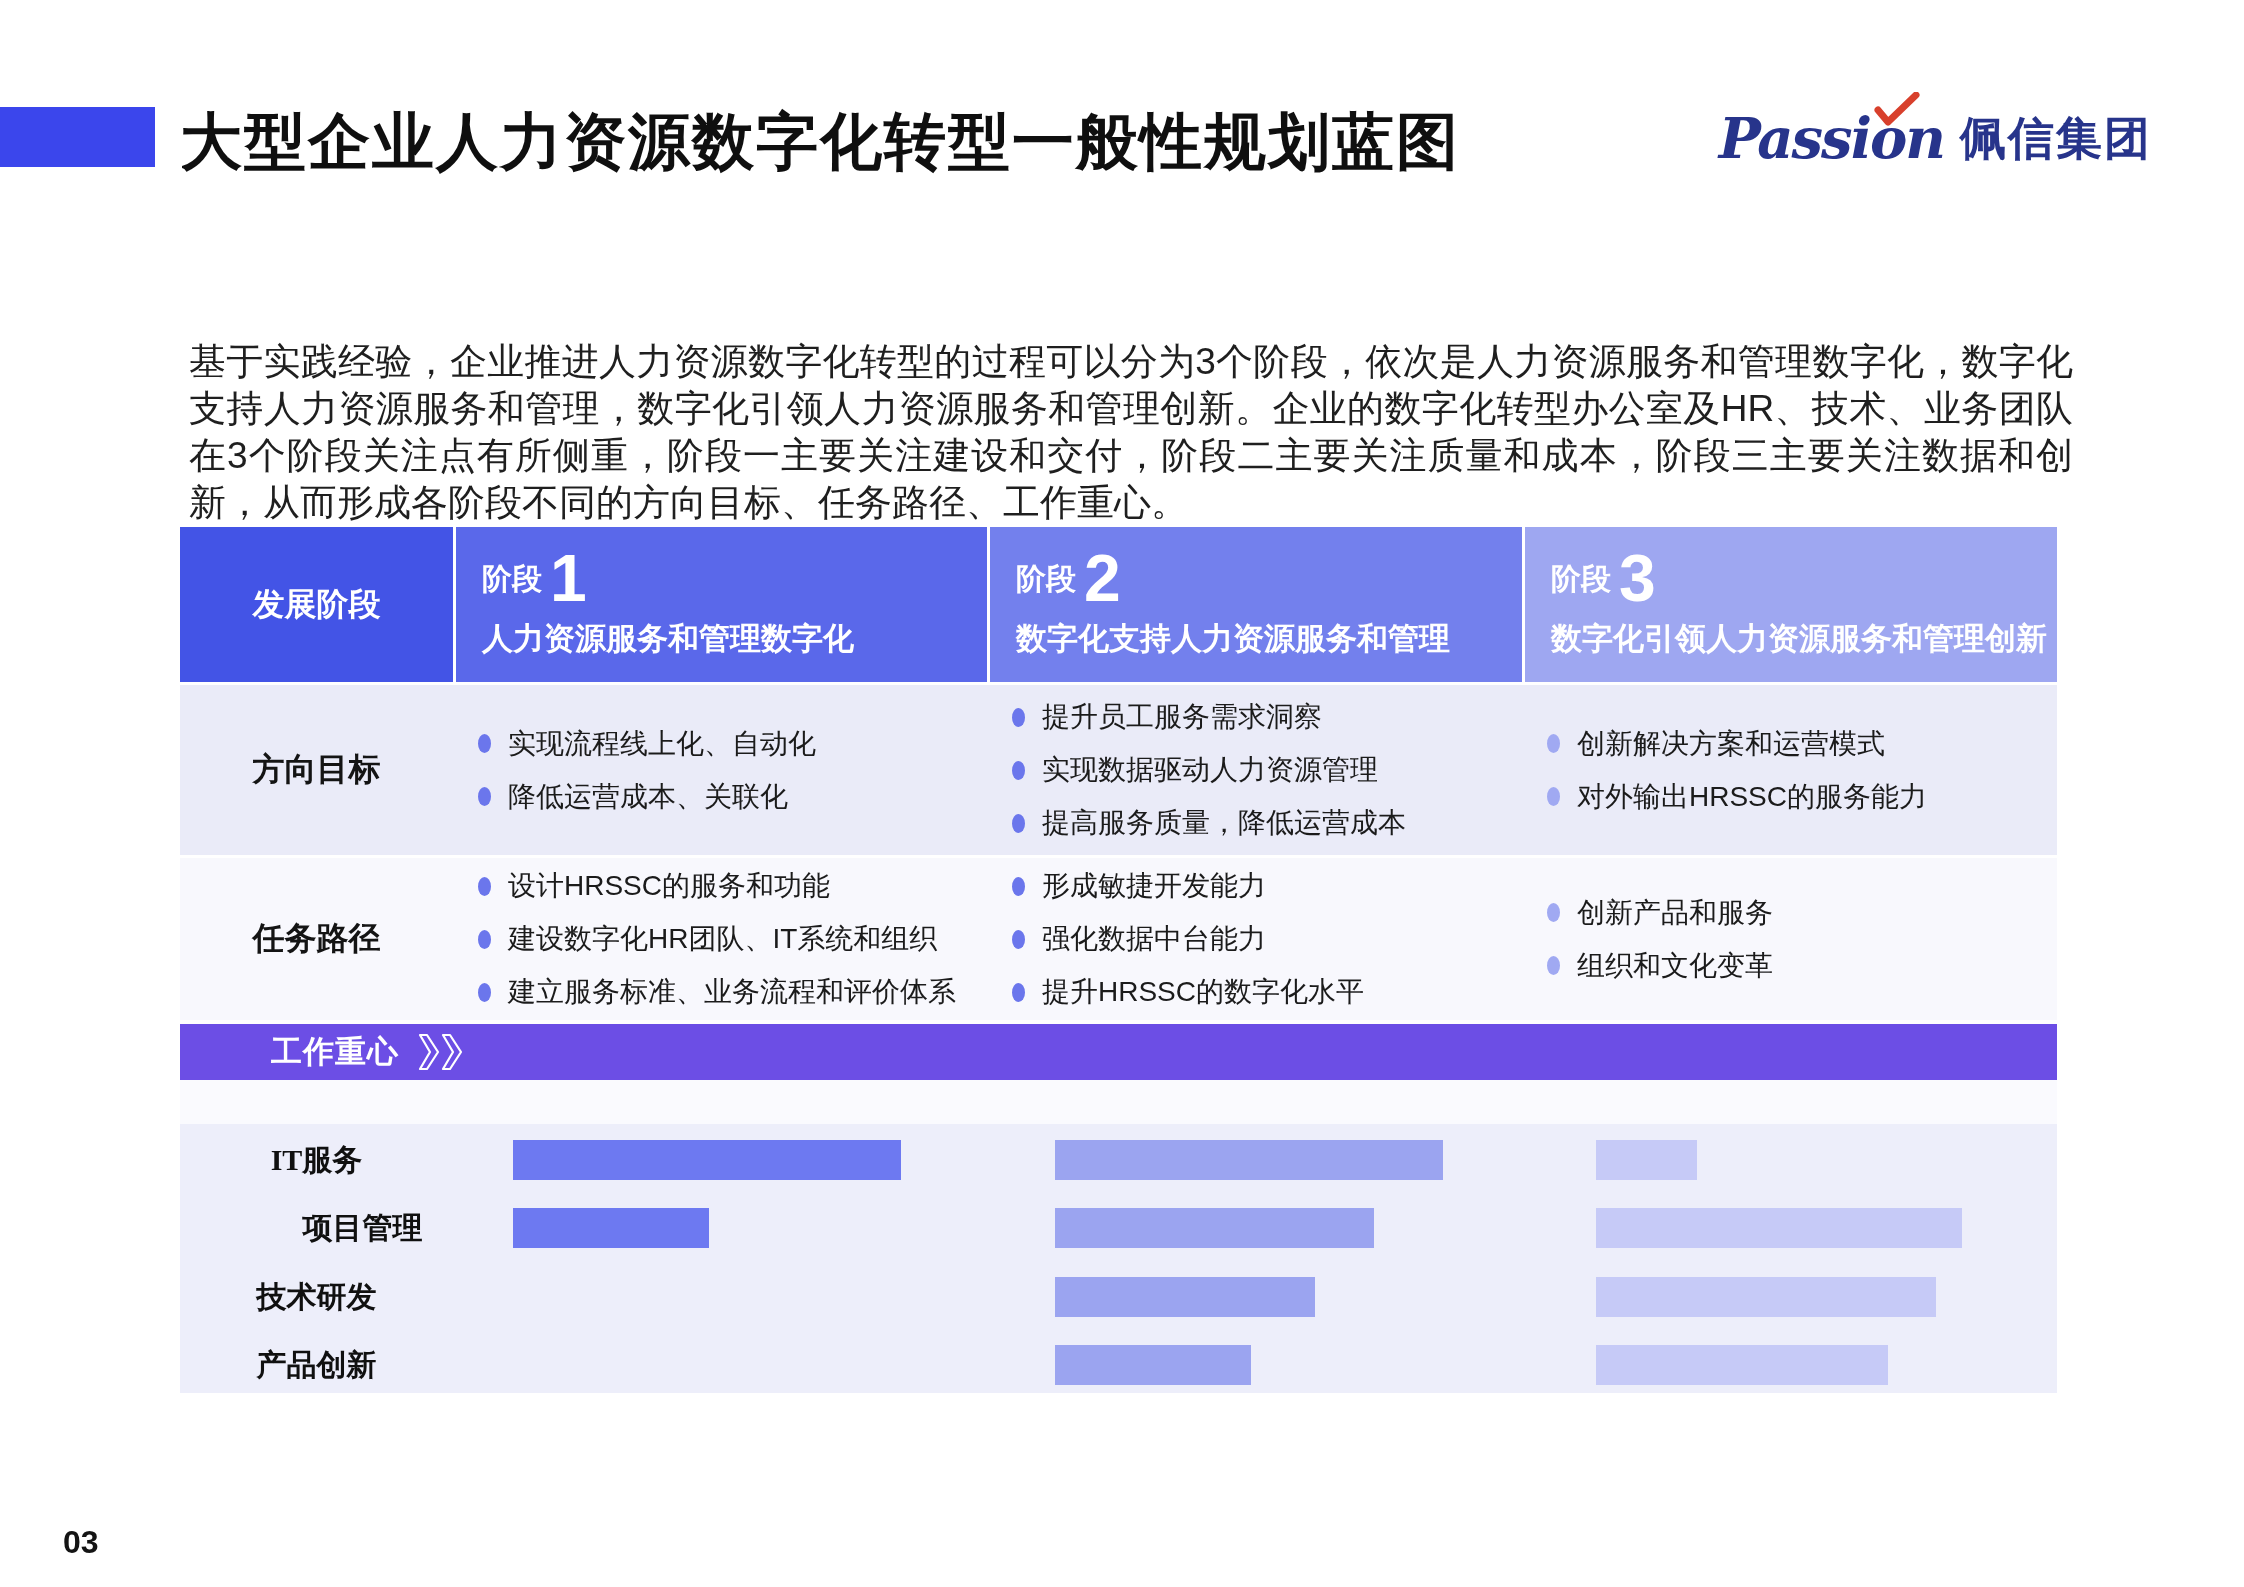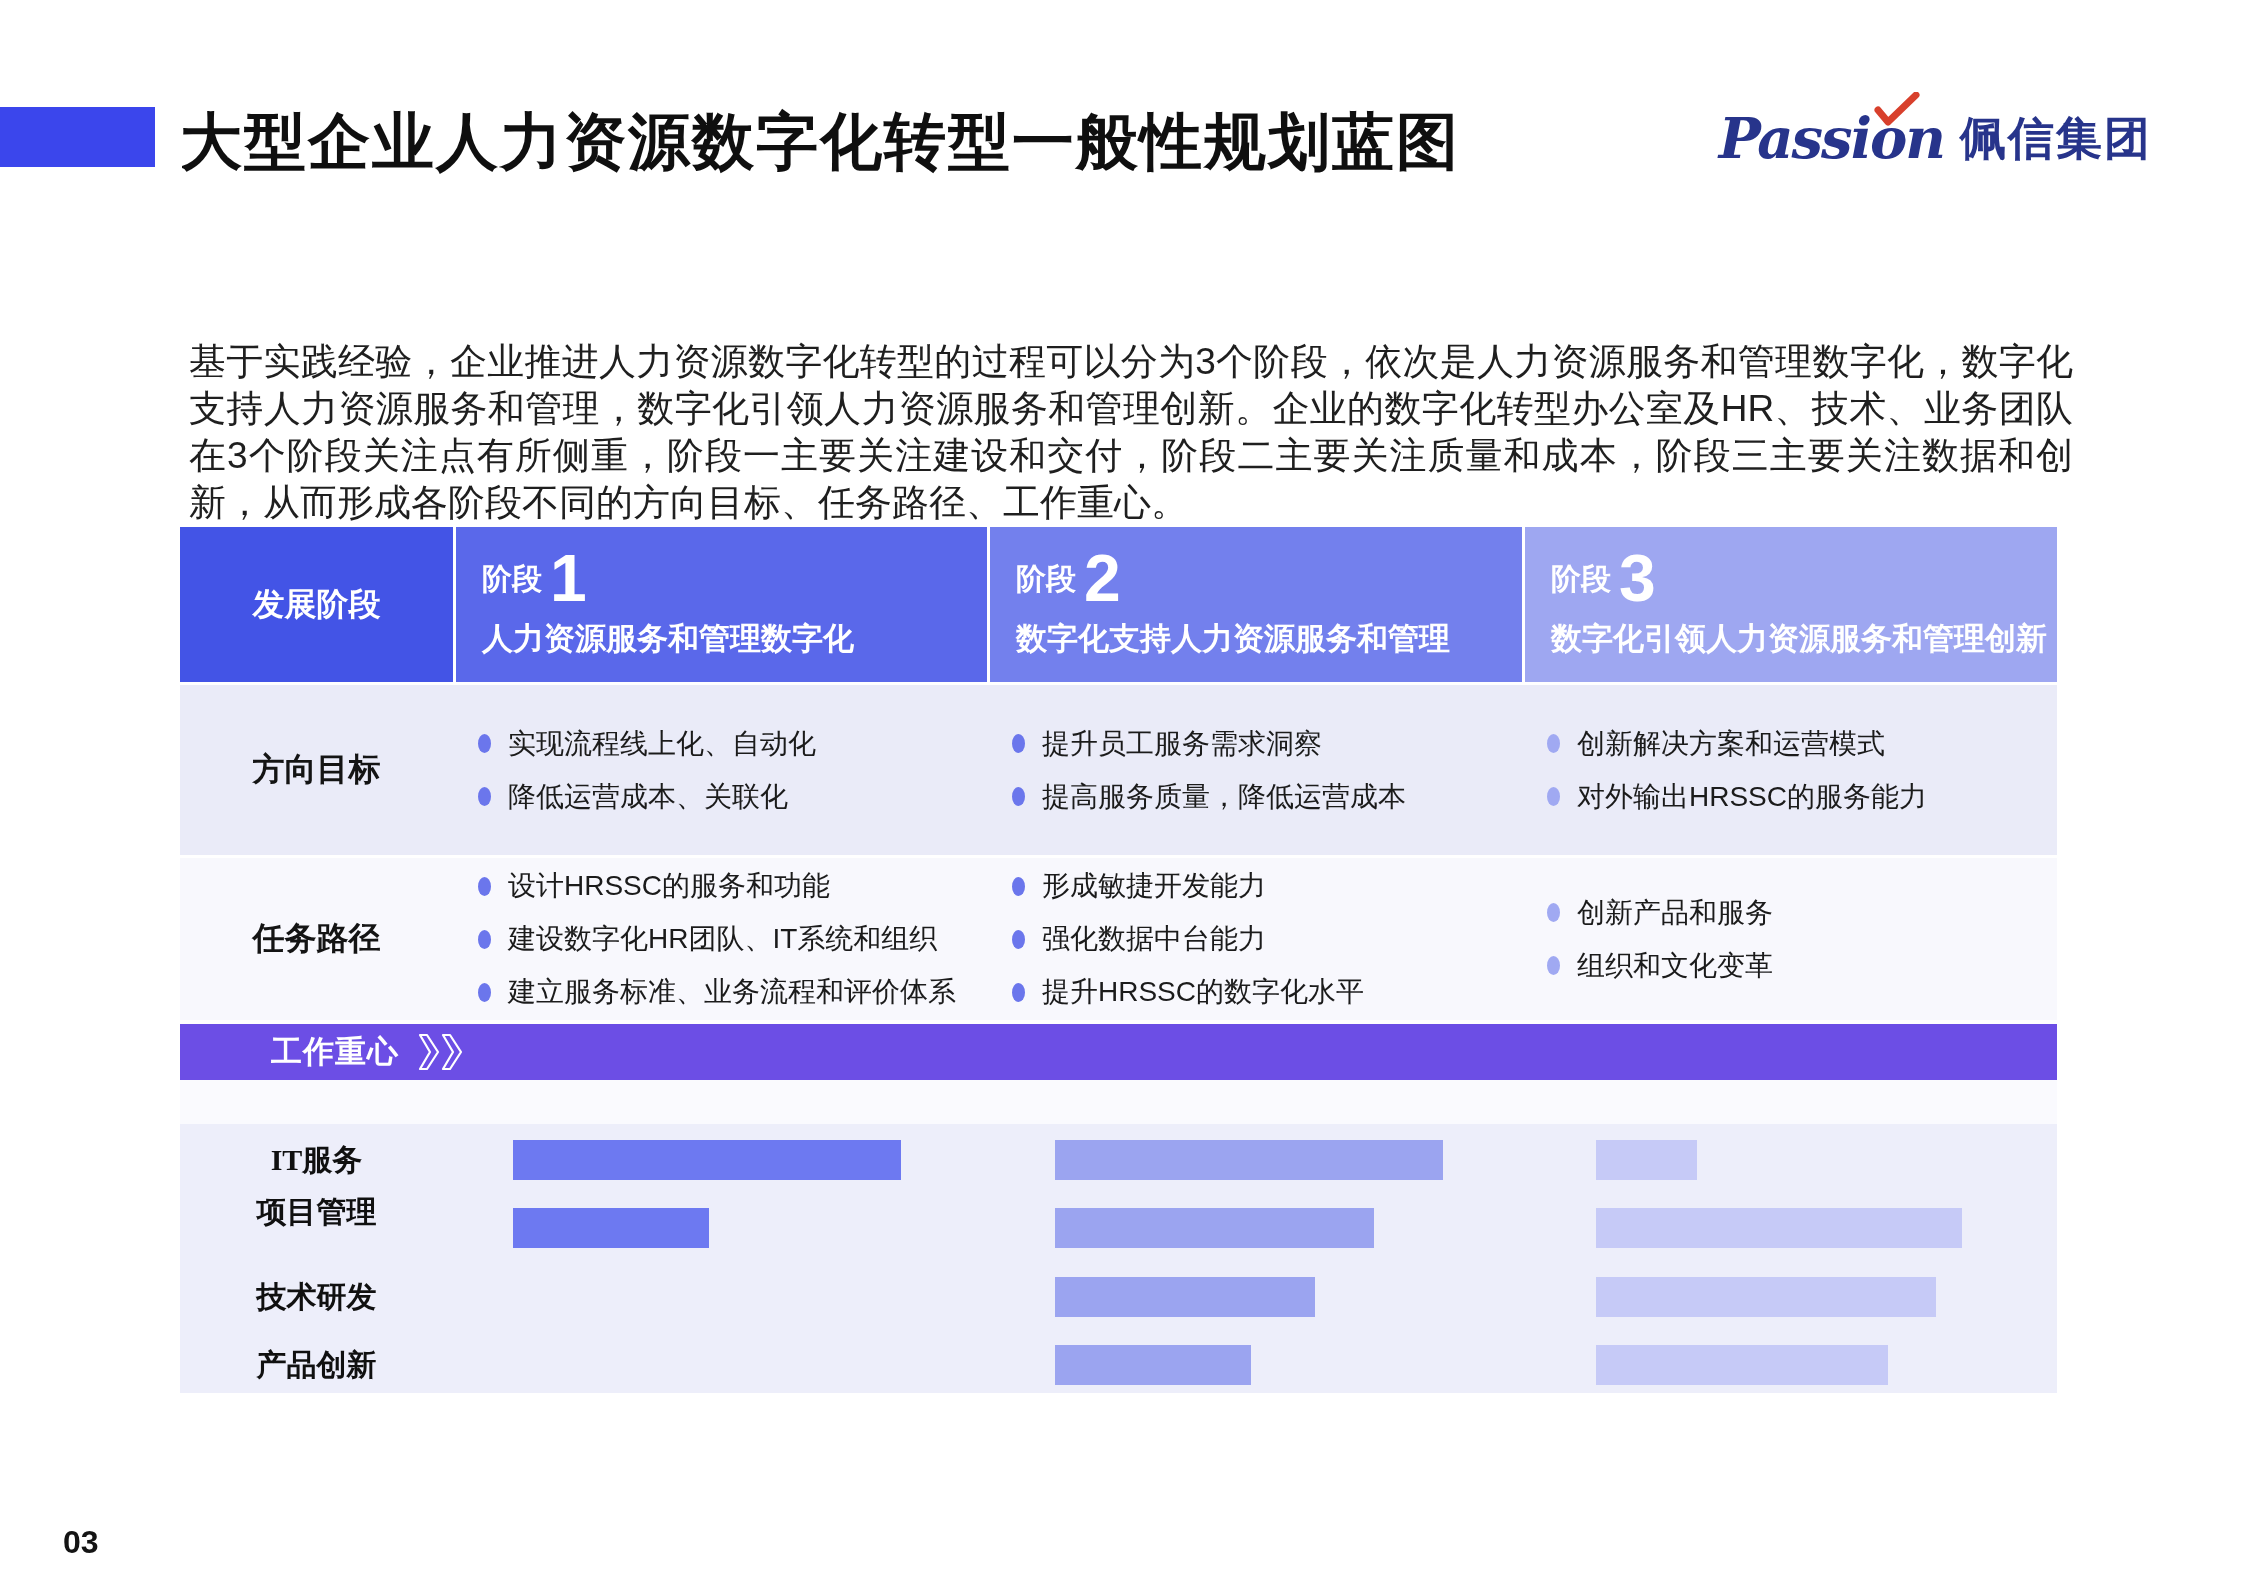--- a/index.html
+++ b/index.html
@@ -106,20 +106,24 @@
             <span>降低运营成本、关联化</span>
           </div>
         </div>
       <div class="cell-list c2">
           <div class="item">
             <span class="bullet" style="background: rgb(107, 118, 236);"></span>
             <span>提升员工服务需求洞察</span>
           </div>
           <div class="item">
             <span class="bullet" style="background: rgb(107, 118, 236);"></span>
+            <span>实现数据驱动人力资源管理</span>
+          </div>
+          <div class="item">
+            <span class="bullet" style="background: rgb(107, 118, 236);"></span>
             <span>提高服务质量，降低运营成本</span>
           </div>
         </div>
       <div class="cell-list c3">
           <div class="item">
             <span class="bullet" style="background: rgb(160, 169, 242);"></span>
             <span>创新解决方案和运营模式</span>
           </div>
           <div class="item">
             <span class="bullet" style="background: rgb(160, 169, 242);"></span>
@@ -178,21 +182,21 @@
       </svg>
     </div>
 
     <div class="strip"></div>
 
     <div class="chart" id="focus-chart">
         <div class="chart-label" style="top: 16px;">IT服务</div>
         <div class="bar" style="top: 16px; left: 333px; width: 388px; background: rgb(109, 121, 241);"></div>
         <div class="bar" style="top: 16px; left: 875px; width: 388px; background: rgb(155, 164, 240);"></div>
         <div class="bar" style="top: 16px; left: 1416px; width: 101px; background: rgb(198, 202, 247);"></div>
-        <div class="chart-label" style="top: 68px;">项目管理</div>
+        <div class="chart-label" style="top: 84px; padding-left: 46px;">项目管理</div>
         <div class="bar" style="top: 84px; left: 333px; width: 196px; background: rgb(109, 121, 241);"></div>
         <div class="bar" style="top: 84px; left: 875px; width: 319px; background: rgb(155, 164, 240);"></div>
         <div class="bar" style="top: 84px; left: 1416px; width: 366px; background: rgb(198, 202, 247);"></div>
         <div class="chart-label" style="top: 153px;">技术研发</div>
         <div class="bar" style="top: 153px; left: 875px; width: 260px; background: rgb(155, 164, 240);"></div>
         <div class="bar" style="top: 153px; left: 1416px; width: 340px; background: rgb(198, 202, 247);"></div>
         <div class="chart-label" style="top: 221px;">产品创新</div>
         <div class="bar" style="top: 221px; left: 875px; width: 196px; background: rgb(155, 164, 240);"></div>
         <div class="bar" style="top: 221px; left: 1416px; width: 292px; background: rgb(198, 202, 247);"></div>
       </div>

